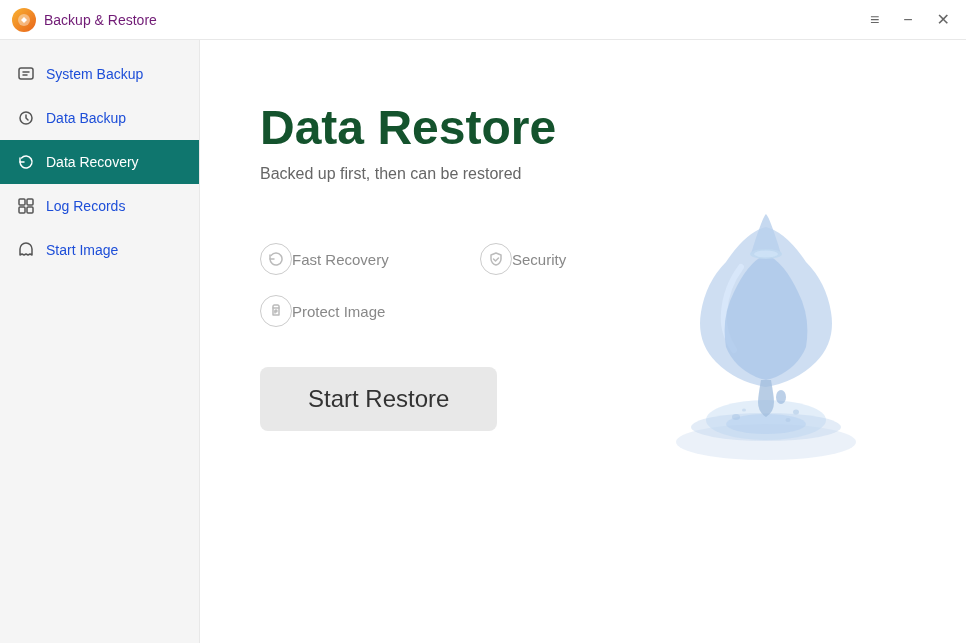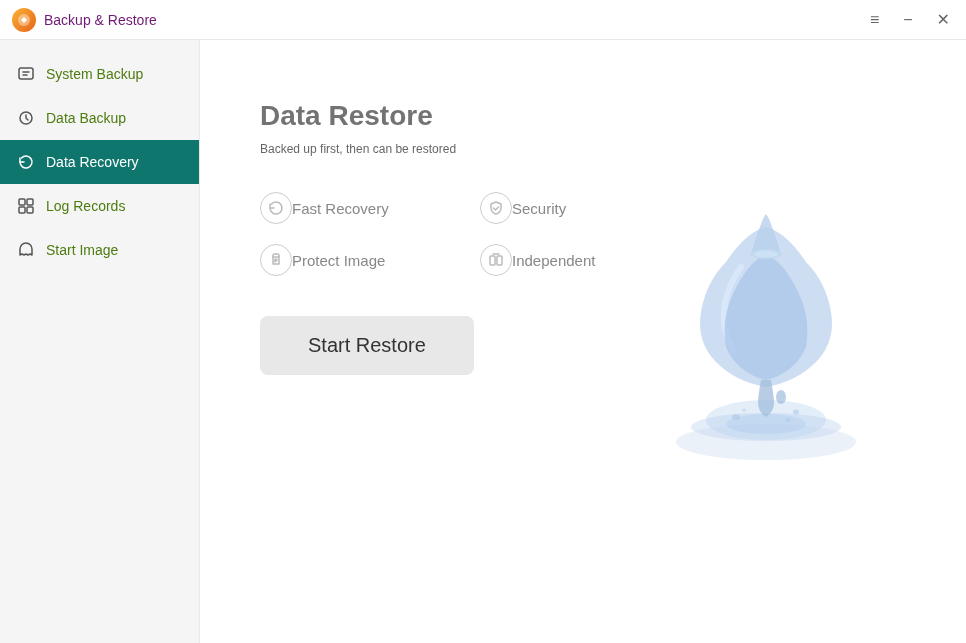--- a/index.html
+++ b/index.html
@@ -75,21 +75,21 @@
       padding: 12px 0;
       flex-shrink: 0;
       overflow-y: auto;
     }
     .sidebar-item {
       display: flex;
       align-items: center;
       gap: 10px;
       padding: 12px 16px;
       cursor: pointer;
-      color: #4d7c0f;
+      color: #1d4ed8;
       font-size: 14px;
       border-radius: 0;
       transition: background 0.15s;
     }
     .sidebar-item.active {
       background: #0f766e;
       color: #fff;
     }
     .sidebar-icon {
       width: 20px;
@@ -114,29 +114,29 @@
     
     .content {
       flex: 1;
       padding: 60px 60px 40px 60px;
       background: #fff;
       position: relative;
       overflow: hidden;
     }
 
     .page-title {
-      font-size: 28px;
+      font-size: 48px;
       font-weight: 700;
-      color: #737373;
+      color: #14532d;
       margin-bottom: 10px;
     }
     .page-subtitle {
-      font-size: 12px;
+      font-size: 16px;
       color: #666;
-      margin-bottom: 36px;
+      margin-bottom: 60px;
     }
 
     .features-grid {
       display: grid;
       grid-template-columns: 1fr 1fr;
       gap: 20px 60px;
       max-width: 380px;
       margin-bottom: 40px;
     }
     .feature-item {
@@ -160,21 +160,21 @@
     .feature-icon svg {
       width: 16px;
       height: 16px;
     }
 
     .start-btn {
       background: #e8e8e8;
       border: none;
       border-radius: 8px;
       padding: 18px 48px;
-      font-size: 20px;
+      font-size: 24px;
       font-weight: 500;
       color: #333;
       cursor: pointer;
       transition: background 0.15s;
     }
 
     
     .illustration {
       position: absolute;
       right: 60px;
@@ -296,30 +296,20 @@
           <svg viewBox="0 0 16 16" fill="none" stroke="#bbb" stroke-width="1.5" stroke-linecap="round" stroke-linejoin="round">
             <path d="M6 2h4l1 1v2h-6V3z"></path>
             <path d="M5 5v7h6V5"></path>
             <path d="M7 8v2"></path>
             <circle cx="8" cy="8" r="1"></circle>
           </svg>
         </div>
         <span>Protect Image</span>
       </div>
 
-      <div class="feature-item">
-        <div class="feature-icon">
-          <svg viewBox="0 0 16 16" fill="none" stroke="#bbb" stroke-width="1.5" stroke-linecap="round" stroke-linejoin="round">
-            <rect x="2" y="4" width="5" height="9" rx="1"></rect>
-            <rect x="9" y="4" width="5" height="9" rx="1"></rect>
-            <path d="M5 2h6"></path>
-          </svg>
-        </div>
-        <span>Independent</span>
-      </div>
 
     </div>
 
     <button class="start-btn">Start Restore</button>
 
     
     <div class="illustration">
       <svg width="280" height="280" viewBox="0 0 280 280" fill="none" xmlns="http://www.w3.org/2000/svg">
 
         <ellipse cx="140" cy="240" rx="90" ry="18" fill="#dde8f5" opacity="0.6"></ellipse>

